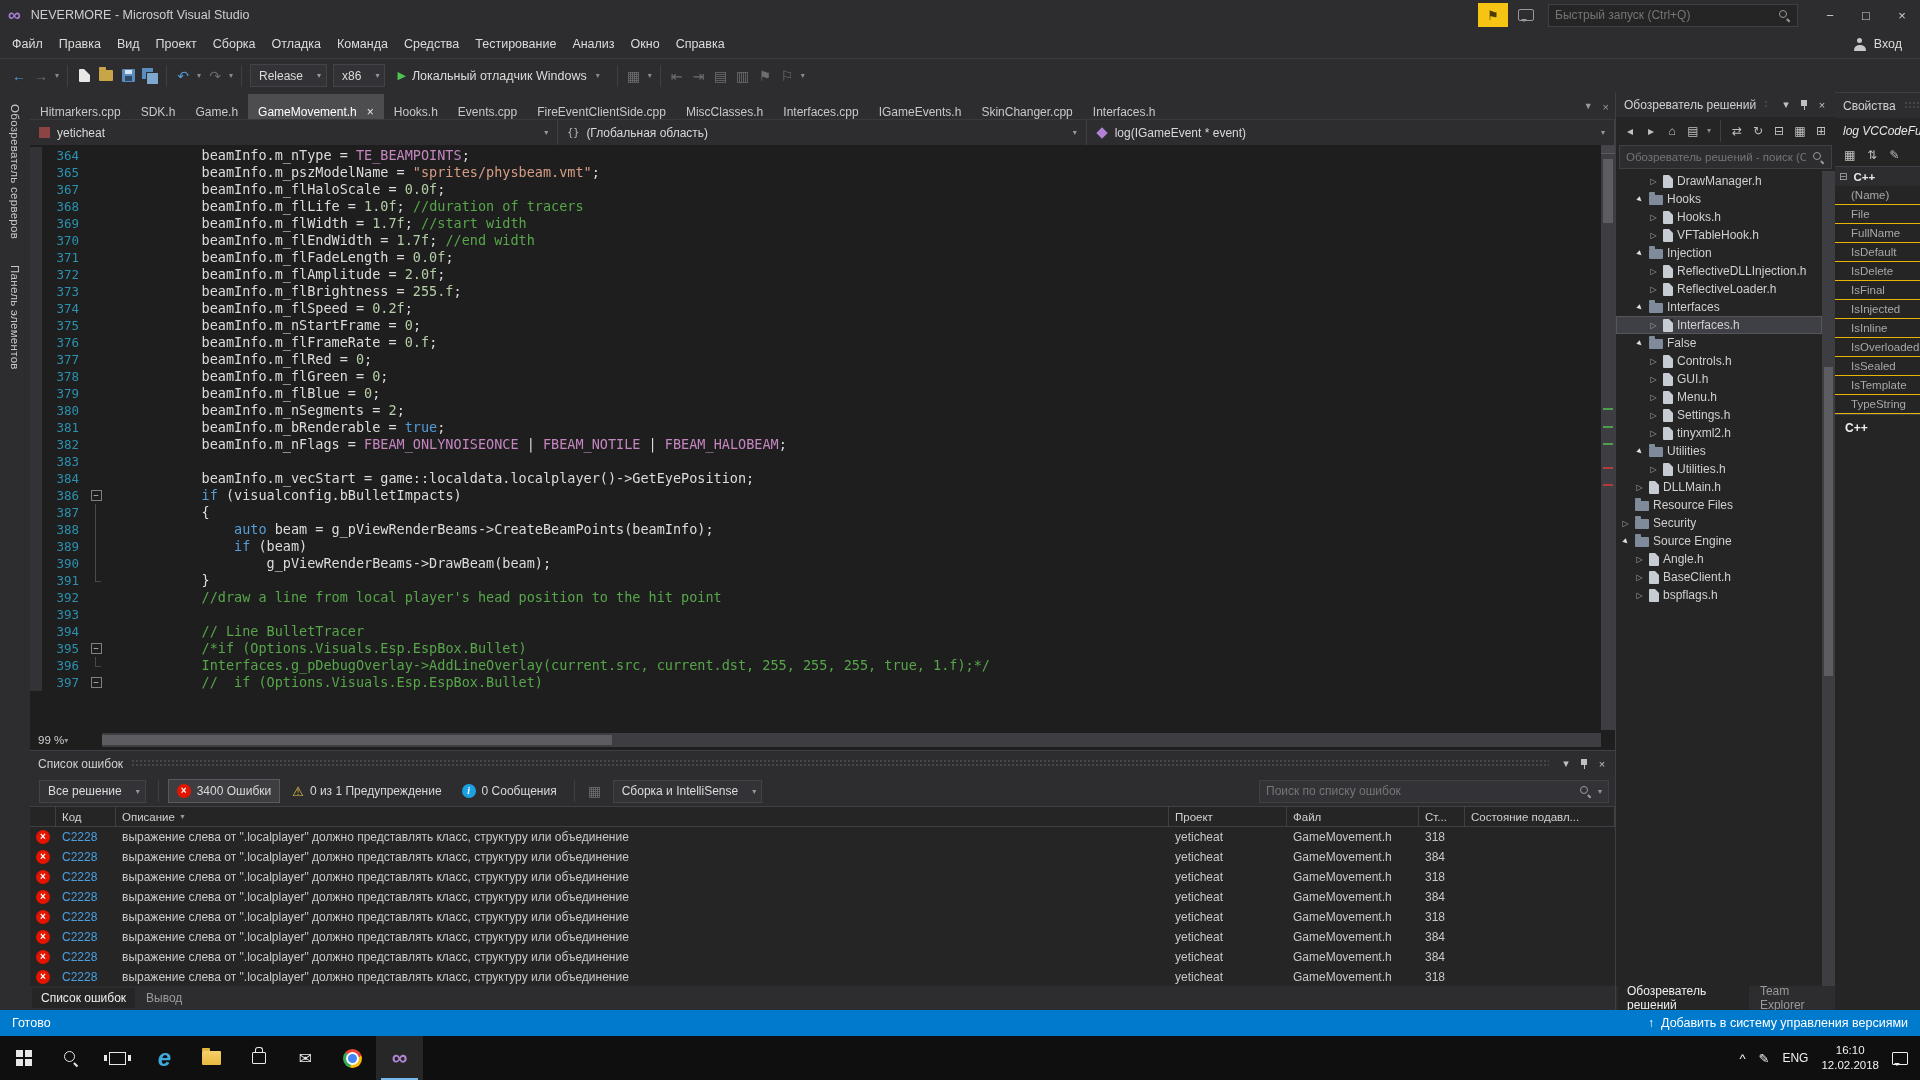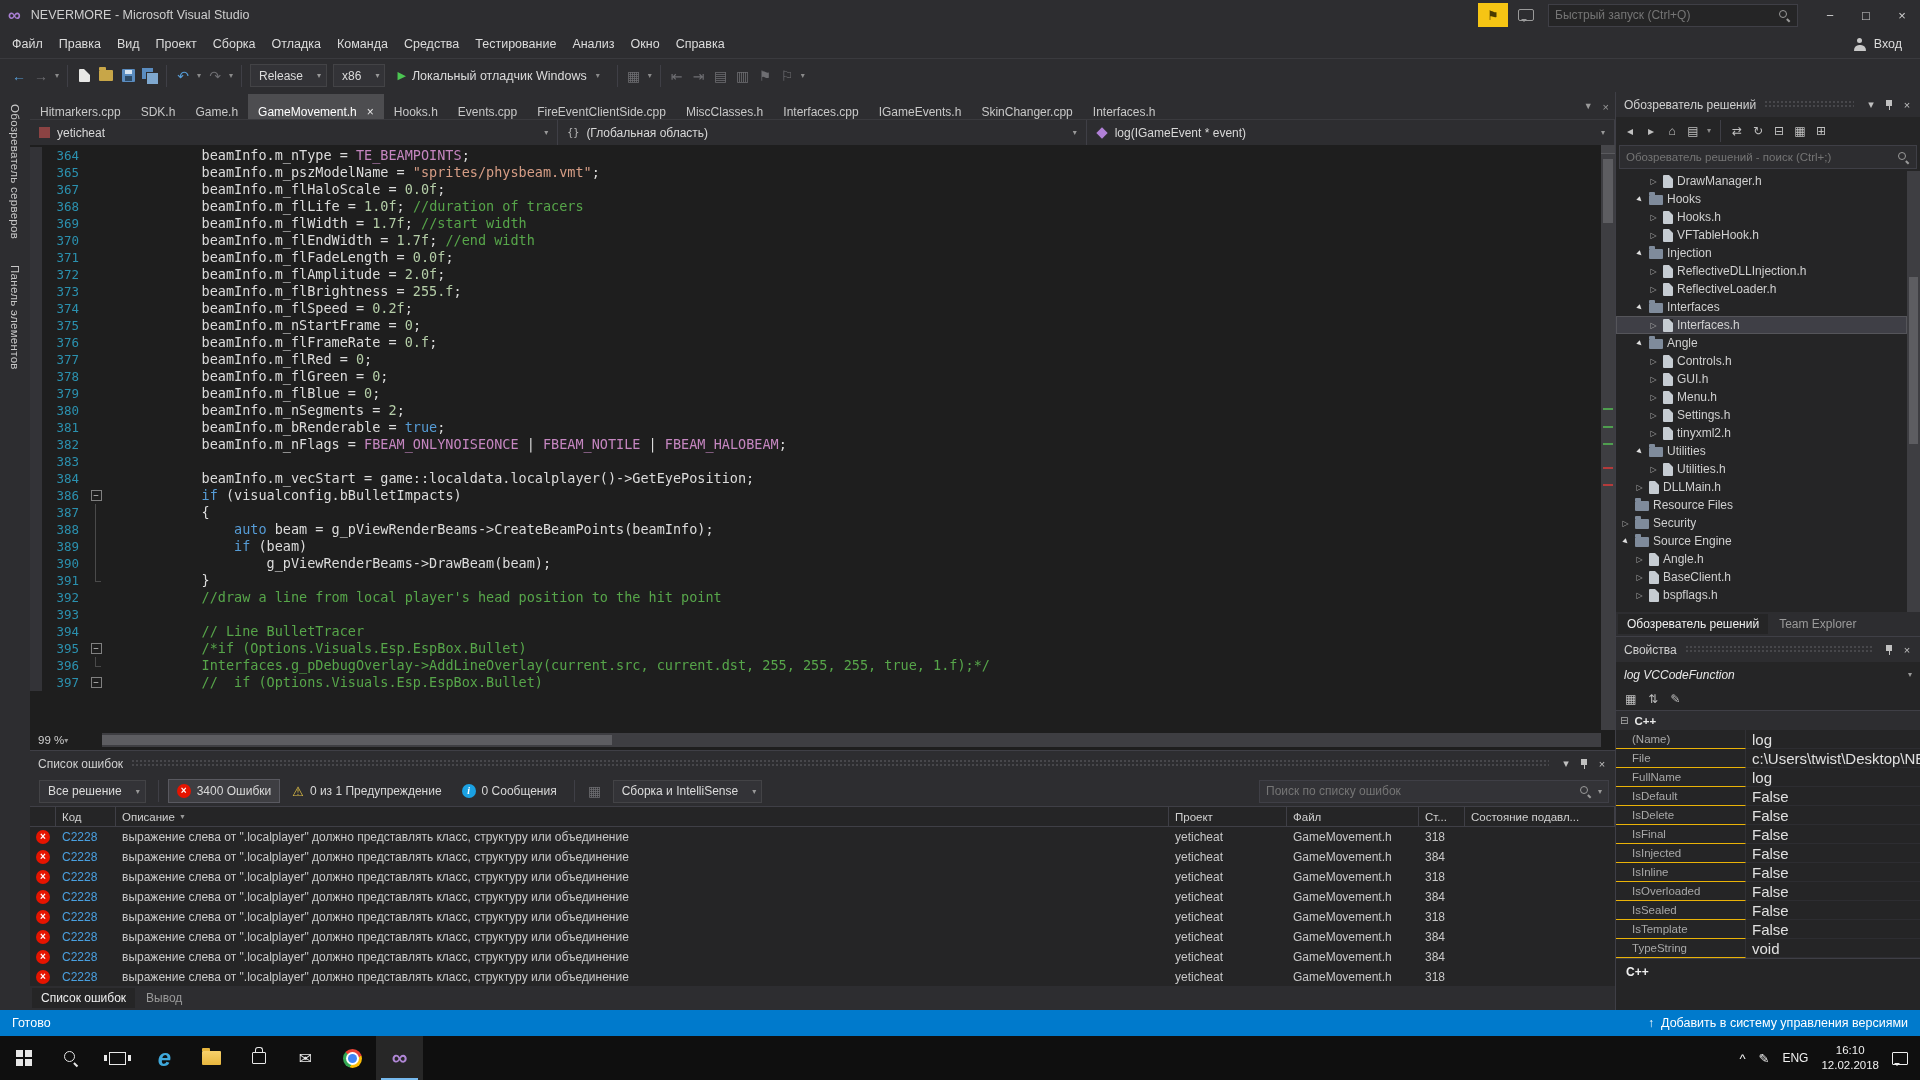--- a/index.html
+++ b/index.html
@@ -129,21 +129,21 @@
   .el-row { height:20px; align-items:center; color:#c8c8c8; }
   .el-row .cell { padding:0 6px; overflow:hidden; white-space:nowrap; font-size:12px; }
   .el-row .icell { display:flex; justify-content:center; padding:0; }
   .code-link { color:#4aa0e0; }
 
   .panel-tabs { height:24px; flex:none; display:flex; align-items:center; background:#2d2d30; padding-left:2px; gap:2px; font-size:12px; }
   .panel-tab { padding:3px 9px; color:#9a9a9a; }
   .panel-tab.active { background:#252526; color:#efefef; }
 
   
-  .right-panel { width:305px; flex:none; display:flex; flex-direction:column; background:#252526; border-left:1px solid #3f3f46; font-size:12px; }
+  .right-panel { width:305px; flex:none; display:flex; flex-direction:row; background:#252526; border-left:1px solid #3f3f46; font-size:12px; }
   .sol-exp { flex:1; min-height:0; display:flex; flex-direction:column; }
   .se-toolbar { height:27px; flex:none; display:flex; align-items:center; gap:1px; padding:0 4px; }
   .se-ico { min-width:20px; height:22px; display:flex; align-items:center; justify-content:center; font-size:12px; color:#c0c0c0; }
   .se-search { height:24px; flex:none; margin:1px 3px 2px 3px; border:1px solid #3f3f46; background:#2d2d30; display:flex; align-items:center; padding:0 6px; color:#808080; gap:6px; }
   .se-search input { flex:1; background:transparent; border:none; outline:none; color:#8a8a8a; font-size:11.5px; font-family:inherit; min-width:0; }
   .tree-wrap { flex:1; min-height:0; position:relative; overflow:hidden; }
   .tree { position:absolute; top:1px; left:0; right:13px; bottom:0; overflow:hidden; }
   .tree-row { height:18px; display:flex; align-items:center; gap:4px; color:#d0d0d0; white-space:nowrap; }
   .tree-row.selected { background:#3f3f46; box-shadow:inset 0 0 0 1px #55555a; }
   .exp { width:11px; flex:none; text-align:center; font-size:8px; color:#a8a8a8; display:inline-block; }
@@ -829,21 +829,21 @@
                 <span class="tree-label">Interfaces</span>
               </div>
               <div class="tree-row selected" style="padding-left: 32px;">
                 <span class="exp">▷</span>
                 <span class="ico-file"></span>
                 <span class="tree-label">Interfaces.h</span>
               </div>
               <div class="tree-row" style="padding-left: 18px;">
                 <span class="exp open">▼</span>
                 <span class="ico-folder"></span>
-                <span class="tree-label">Angle</span>
+                <span class="tree-label">False</span>
               </div>
               <div class="tree-row" style="padding-left: 32px;">
                 <span class="exp">▷</span>
                 <span class="ico-file"></span>
                 <span class="tree-label">Controls.h</span>
               </div>
               <div class="tree-row" style="padding-left: 32px;">
                 <span class="exp">▷</span>
                 <span class="ico-file"></span>
                 <span class="tree-label">GUI.h</span>

